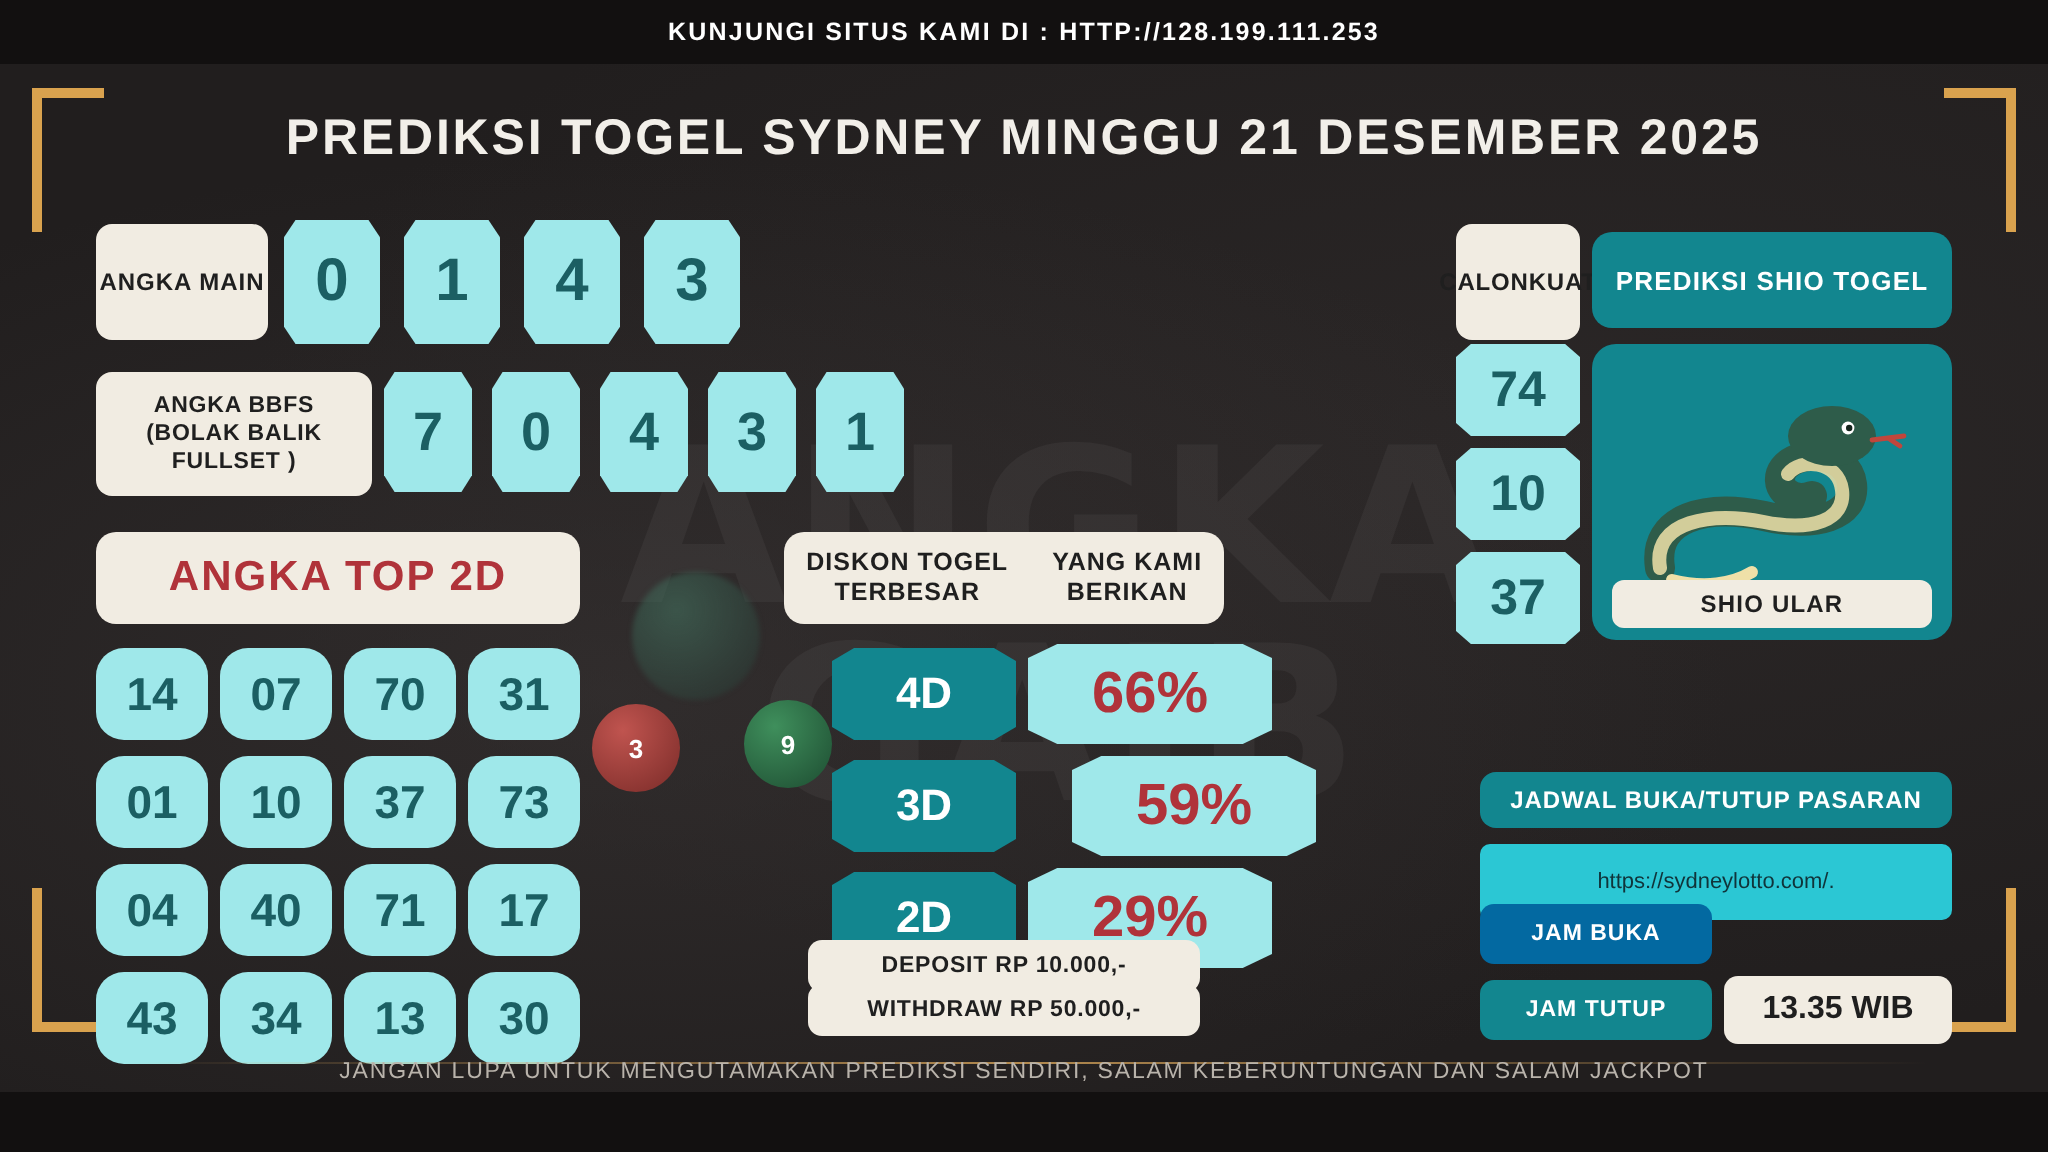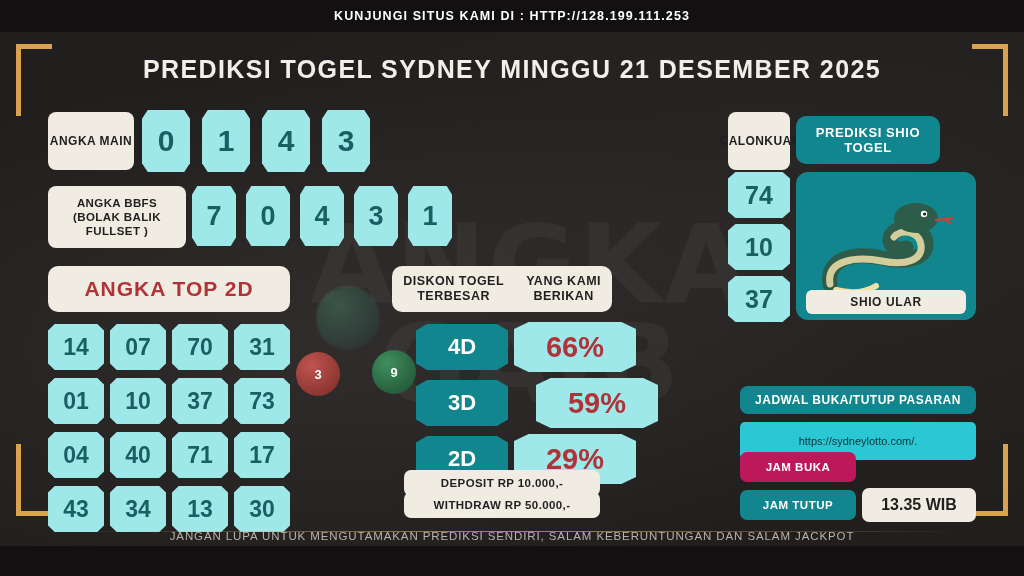--- a/index.html
+++ b/index.html
@@ -130,21 +130,21 @@
   .top2d-title {
     position: absolute; left: 48px; top: 266px; width: 242px; height: 46px;
     background: #f1ece2; color: #b0333a; border-radius: 10px;
     font-size: 21px; letter-spacing: 1px;
   }
   .grid2d {
     position: absolute; left: 48px; top: 324px;
     display: grid; grid-template-columns: repeat(4, 56px);
     grid-auto-rows: 46px; gap: 8px 6px;
   }
-  .grid2d .d { width: 56px; height: 46px; font-size: 23px; }
+  .grid2d .d { width: 56px; height: 46px; font-size: 23px; border-radius: 14px; }
 
   
   .disc-title {
     position: absolute; left: 392px; top: 266px; width: 220px; height: 46px;
     background: #f1ece2; color: #1f1f1f; border-radius: 10px;
     font-size: 12.5px; line-height: 15px; letter-spacing: .5px; flex-direction: row;
   }
   .disc-row { position: absolute; display: flex; align-items: center; }
   .disc-row .k { width: 92px; height: 46px; font-size: 22px; margin-left: 16px; }
   .disc-row .v { width: 122px; height: 50px; font-size: 29px; color: #b0333a; margin-left: 6px; }
@@ -163,21 +163,21 @@
     font-size: 11.5px; letter-spacing: .4px;
   }
 
   
   .calon {
     position: absolute; left: 728px; top: 112px; width: 62px; height: 58px;
     background: #f1ece2; color: #1f1f1f; border-radius: 8px;
     font-size: 12px; line-height: 14px; letter-spacing: .4px; flex-direction: row;
   }
   .shio-title {
-    position: absolute; left: 796px; top: 116px; width: 144px; height: 48px;
+    position: absolute; left: 796px; top: 116px; width: 180px; height: 48px;
     background: #12868f; color: #fff; border-radius: 10px;
     font-size: 13px; letter-spacing: .6px;
   }
   .calon-nums { position: absolute; left: 728px; top: 172px; display: flex; flex-direction: column; gap: 6px; }
   .calon-nums .d { width: 62px; height: 46px; font-size: 25px; }
   .shio-card {
     position: absolute; left: 796px; top: 172px; width: 180px; height: 148px;
     background: #12868f; border-radius: 12px;
   }
   .shio-name {
@@ -188,21 +188,21 @@
   .jadwal {
     position: absolute; left: 740px; top: 386px; width: 236px; height: 28px;
     background: #12868f; color: #fff; border-radius: 8px; font-size: 12px; letter-spacing: .5px;
   }
   .url {
     position: absolute; left: 740px; top: 422px; width: 236px; height: 38px;
     background: #2bc7d4; color: #10343a; border-radius: 5px; font-size: 11px; font-weight: normal;
   }
   .jam-buka-lbl {
     position: absolute; left: 740px; top: 452px; width: 116px; height: 30px;
-    background: #be185d; color: #fff; border-radius: 7px; font-size: 11.5px; letter-spacing: .5px;
+    background: #0369a1; color: #fff; border-radius: 7px; font-size: 11.5px; letter-spacing: .5px;
   }
   .jam-buka-val {
     position: absolute; left: 862px; top: 450px; width: 114px; height: 34px;
     background: #f1ece2; color: #1f1f1f; border-radius: 7px; font-size: 16px;
   }
   .jam-tutup-lbl {
     position: absolute; left: 740px; top: 490px; width: 116px; height: 30px;
     background: #12868f; color: #fff; border-radius: 7px; font-size: 11.5px; letter-spacing: .5px;
   }
   .jam-tutup-val {

